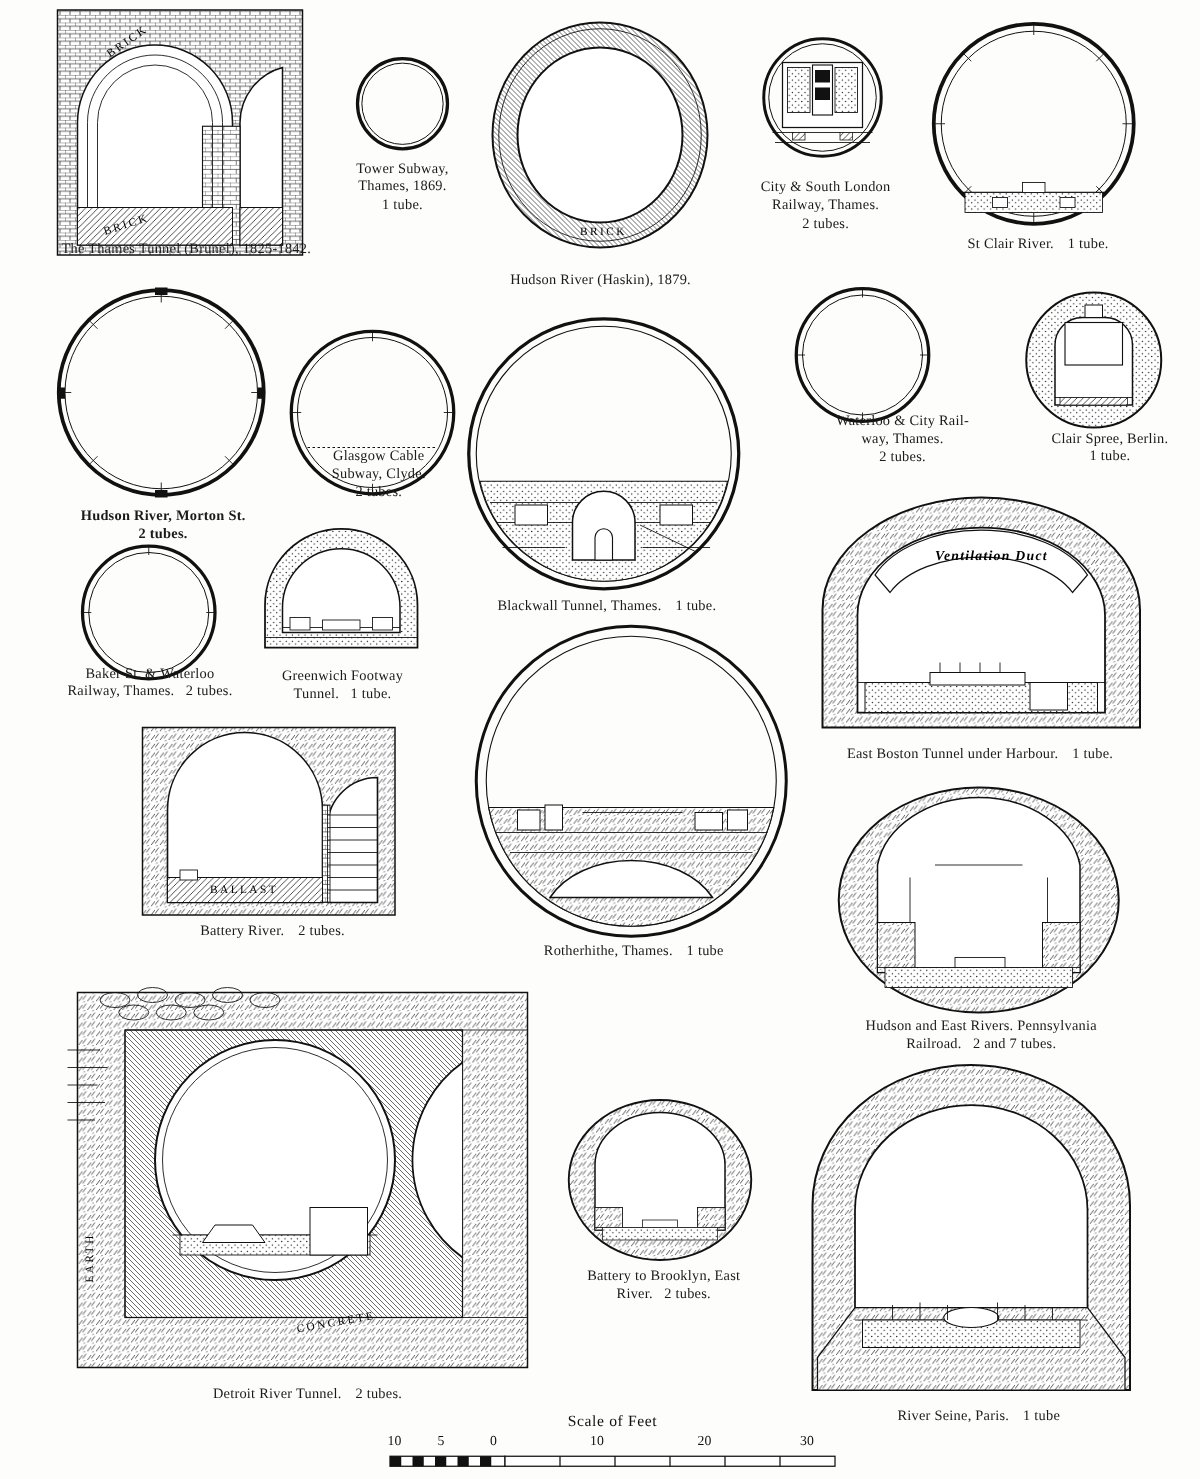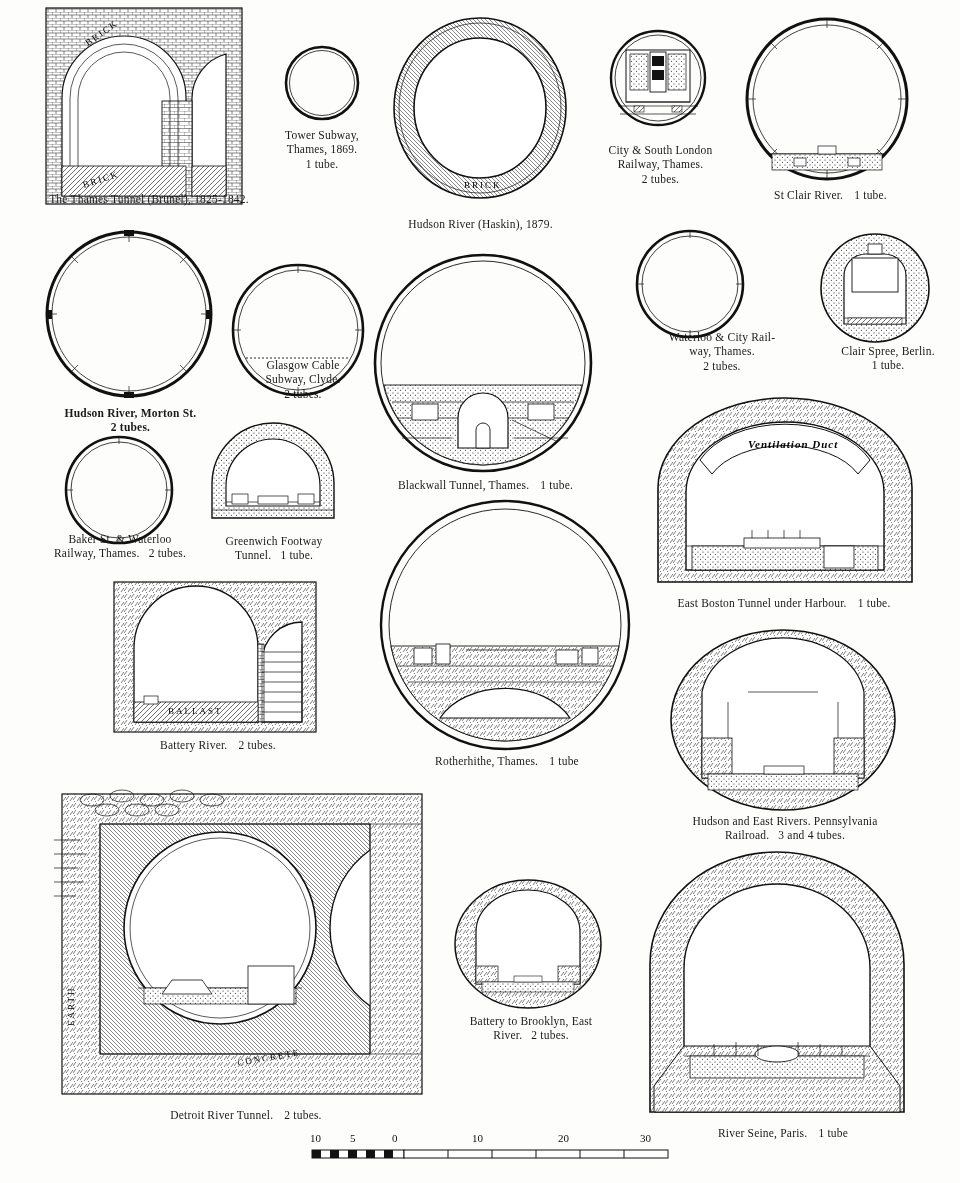--- a/index.html
+++ b/index.html
@@ -341,21 +341,21 @@
     <rect x="40" y="146" width="150" height="16" fill="url(#stipple)" stroke="#111" stroke-width=".7"></rect>
     <rect x="96" y="138" width="40" height="8" fill="#fff" stroke="#111" stroke-width=".7"></rect>
     <g class="thin">
         <path d="M60 110V74M170 110V74M80 64H150"></path>
       </g>
   </svg>
 </div>
 <div class="cap" style="left:640px;top:814px;width:290px;">
   <span class="sub">Hudson and East Rivers.   Pennsylvania</span>
   <span>Railroad.</span>
-  <span style="margin-left:6px">3 and 4 tubes.</span>
+  <span style="margin-left:6px">2 and 7 tubes.</span>
 </div>
 
 <div class="fig" style="left:52px;top:780px;">
   <svg width="380" height="330" viewBox="0 0 380 330">
     <rect x="10" y="14" width="360" height="300" fill="url(#rough)" stroke="#111" stroke-width="1.2"></rect>
 
     <g class="thin">
       <ellipse cx="40" cy="20" rx="12" ry="6"></ellipse>
         <ellipse cx="70" cy="16" rx="12" ry="6"></ellipse>
       <ellipse cx="100" cy="20" rx="12" ry="6"></ellipse>
@@ -424,20 +424,21 @@
         <path d="M70 210V198M92 210V196M114 210V198M154 210V196M176 210V198M198 210V200"></path>
       </g>
   </svg>
 </div>
 <div class="cap" style="left:678px;top:1126px;width:210px;">
   <span>River Seine, Paris.</span>
   <span style="margin-left:8px">1 tube</span>
 </div>
 
 <div class="scale-wrap">
+  <div class="scale-title">Scale of Feet</div>
   <div class="scale-nums" style="margin-top:2px;">
     <span style="left:10px;">10</span>
     <span style="left:50px;">5</span>
     <span style="left:92px;">0</span>
     <span style="left:172px;">10</span>
     <span style="left:258px;">20</span>
     <span style="left:340px;">30</span>
   </div>
   <svg width="368" height="18" style="margin-left:8px;">
     <rect x="4" y="4" width="92" height="8" fill="#fff" stroke="#111" stroke-width="1"></rect>

